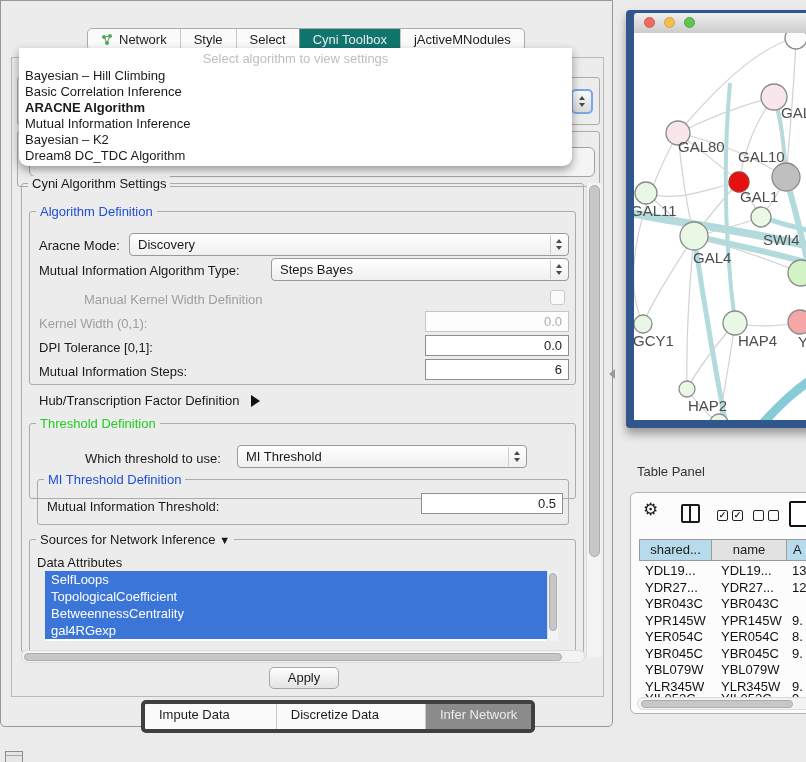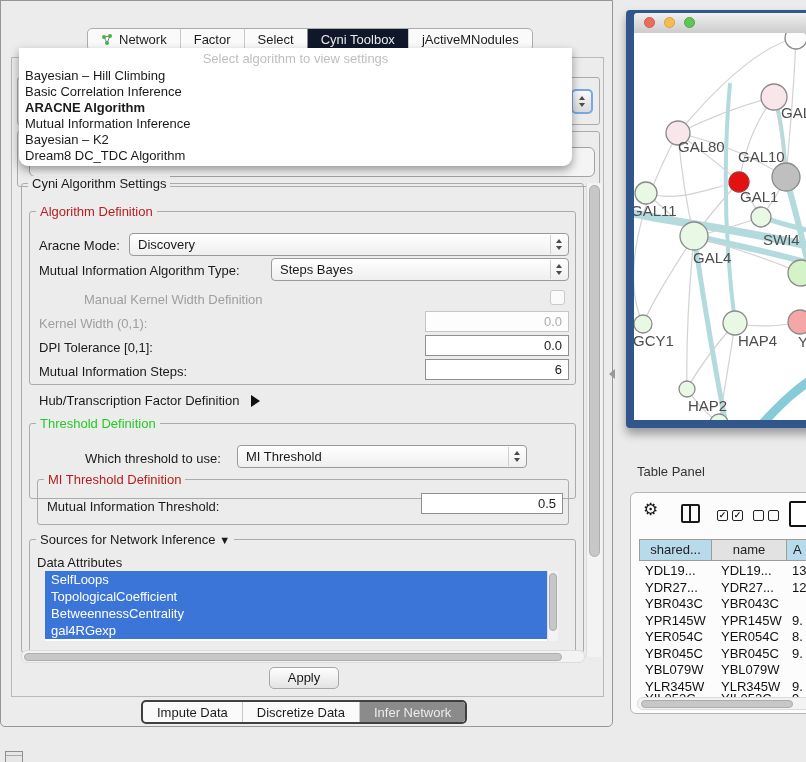--- a/index.html
+++ b/index.html
@@ -18,29 +18,29 @@
     background:linear-gradient(#FCFCFC,#D4D4D4); border-bottom:1px solid #A0A0A0; }
   .cp-title { left:10px; top:0; line-height:24px; font-size:13px; color:#111; }
   .btn-float { right:28px; top:7px; width:10px; height:10px; border:2px solid #222; border-radius:2px; }
   .btn-close { right:10px; top:3px; font-size:14px; font-weight:bold; color:#111; line-height:18px; cursor:default; }
 
   
   .tabbar { left:86px; top:27px; height:23px; display:flex; align-items:stretch;
     border:1px solid #ACACAC; border-radius:5px; background:#FAFAFA; overflow:hidden; }
   .tab { padding:0 13px; line-height:21px; font-size:13px; color:#1C1C1C; display:flex; align-items:center; gap:5px; }
   .tab + .tab { border-left:1px solid #C8C8C8; }
-  .tab.sel { background:#0f172a; color:#E9E9E9; border-left:1px solid #8B8B8B;align-items:center; }
+  .tab.sel { background:#0f766e; color:#E9E9E9; border-left:1px solid #8B8B8B;align-items:center; }
 
   .inner-panel { left:10px; top:56px; width:593px; height:640px; border:1px solid #B9B9B9; }
 
   
   .gbox { position:absolute; border:1px solid #ABABAB; border-radius:3px; }
   .gtitle { position:absolute; top:-8px; left:6px; background:#ECECEC; padding:0 4px;
     font-size:13px; line-height:15px; white-space:nowrap; }
-  .t-blue { color:#b91c1c; } .t-green { color:#22CC22; }
+  .t-blue { color:#1d4ed8; } .t-green { color:#22CC22; }
 
   .lbl { position:absolute; font-size:13px; font-weight:normal; white-space:nowrap; }
   .lbl.dis { color:#9E9E9E; }
 
   .combo { position:absolute; background:linear-gradient(#FFFFFF,#EFEFEF);
     border:1px solid #9A9A9A; border-radius:4px; font-size:13px;
     display:flex; align-items:center; padding-left:8px; }
   .stepper { position:absolute; right:1px; top:1px; bottom:1px; width:17px;
     border-left:1px solid #CFCFCF; display:flex; flex-direction:column;
     align-items:center; justify-content:center; gap:3px; }
@@ -69,22 +69,22 @@
   
   .vtrack { position:absolute; background:#F3F3F3; border-left:1px solid #DCDCDC; }
   .vthumb { position:absolute; background:#C7C7C7; border:1px solid #ADADAD; border-radius:6px; }
   .htrack { position:absolute; background:#F3F3F3; border:1px solid #DCDCDC; border-radius:6px; }
   .hthumb { position:absolute; background:#C7C7C7; border:1px solid #ADADAD; border-radius:5px; }
 
   .apply-btn { left:268px; top:666px; width:70px; height:22px;
     background:linear-gradient(#FEFEFE,#E3E3E3); border:1px solid #A6A6A6; border-radius:5px;
     font-size:13px; text-align:center; line-height:20px; }
 
-  .bottabs { left:140px; top:699px; height:24px; display:flex;
-    border:2px solid #404040; border-radius:5px; background:#FAFAFA; overflow:hidden; }
+  .bottabs { left:140px; top:699px; height:33px; display:flex;
+    border:4px solid #404040; border-radius:5px; background:#FAFAFA; overflow:hidden;gap:32px; }
   .btab { padding:0 14px; line-height:21px; font-size:13px; color:#1C1C1C; }
   .btab + .btab { border-left:1px solid #C8C8C8; }
   .btab.sel { background:#8B8B8B; color:#ECECEC; }
 
   
   .net-frame { left:626px; top:10px; width:195px; height:418px; background:#31568C;
     border-radius:4px 0 0 4px; box-shadow:0 6px 10px rgba(0,0,0,0.35); }
   .net-titlebar { left:8px; top:3px; width:187px; height:20px;
     background:linear-gradient(#EFEFEF,#CCCCCC); border-radius:3px 0 0 0; }
   .light { position:absolute; top:4px; width:11px; height:11px; border-radius:50%; }
@@ -128,21 +128,21 @@
           <line x1="3" y1="4" x2="9" y2="3" stroke="#7A7A7A" stroke-width="1"></line>
           <line x1="3" y1="4" x2="6" y2="10" stroke="#7A7A7A" stroke-width="1"></line>
           <line x1="9" y1="3" x2="6" y2="10" stroke="#7A7A7A" stroke-width="1"></line>
           <circle cx="3" cy="4" r="2" fill="#46B04A"></circle>
             <circle cx="9" cy="3" r="2" fill="#46B04A"></circle>
             <circle cx="6" cy="10" r="2" fill="#46B04A"></circle>
         </svg>
         <span>Network</span>
       </div>
       <div class="tab">
-          <span>Factor</span>
+          <span>Style</span>
         </div>
       <div class="tab">
           <span>Select</span>
         </div>
       <div class="tab sel">
           <span>Cyni Toolbox</span>
         </div>
       <div class="tab">
           <span>jActiveMNodules</span>
         </div>

